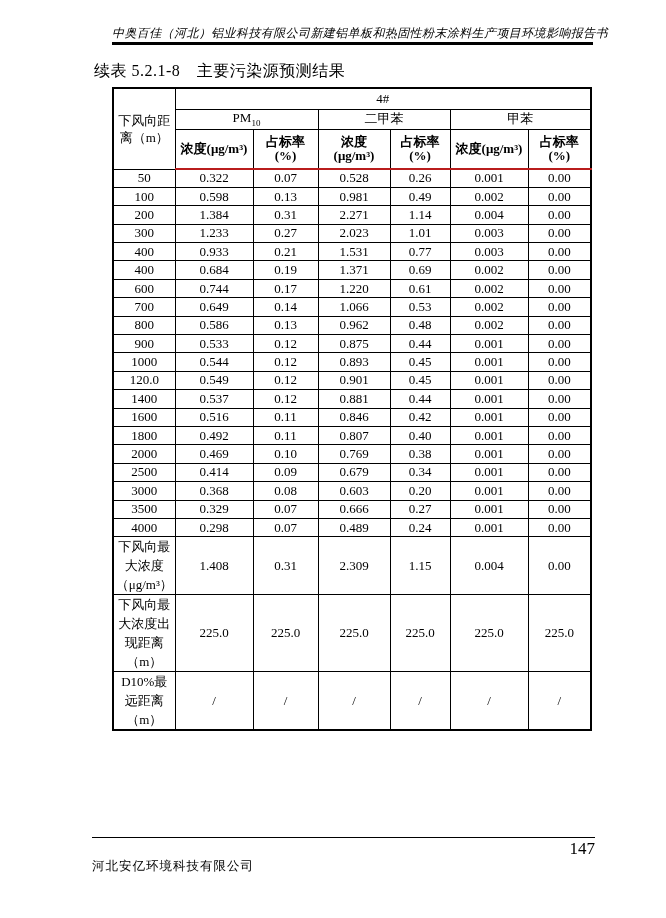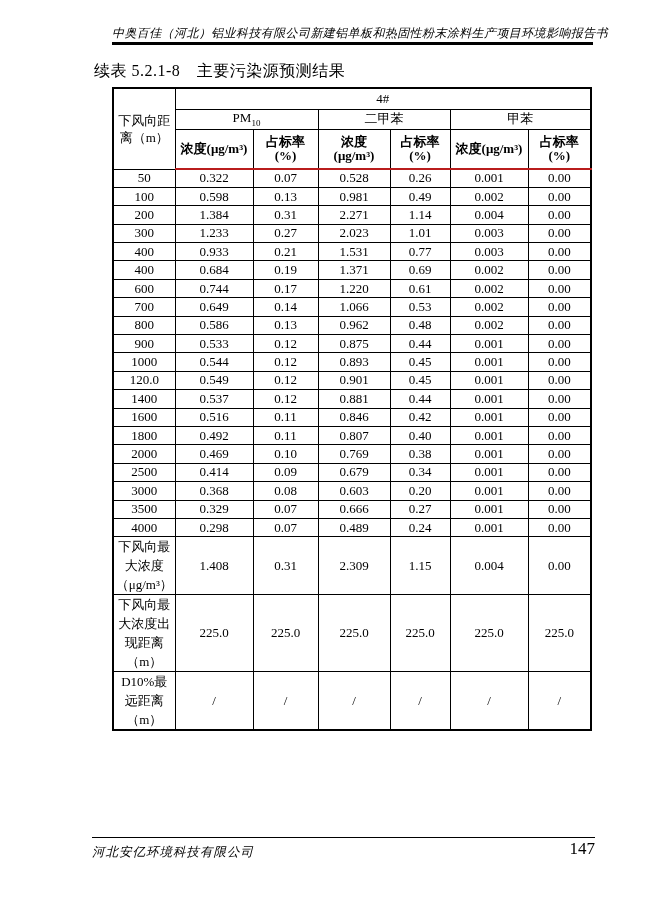--- a/index.html
+++ b/index.html
@@ -56,22 +56,22 @@
     position:absolute; top:837px; left:92px; width:503px;
     border-top:1px solid #000;
   }
   .doc-footer .pagenum {
     float:right;
     font-size:17px;
     margin-top:1px;
   }
   .doc-footer .company {
     float:left;
-    font-size:12.5px; font-style:italic; letter-spacing:1px;
-    margin-top:6px;
+    font-size:12.5px; letter-spacing:1px;
+    margin-top:20px;
   }
 </style>
 </head>
 <body>
 
 <div class="page">
 
   <div class="doc-header">
     <span>中奥百佳（河北）铝业科技有限公司新建铝单板和热固性粉末涂料生产项目环境影响报告书</span>
   </div>

